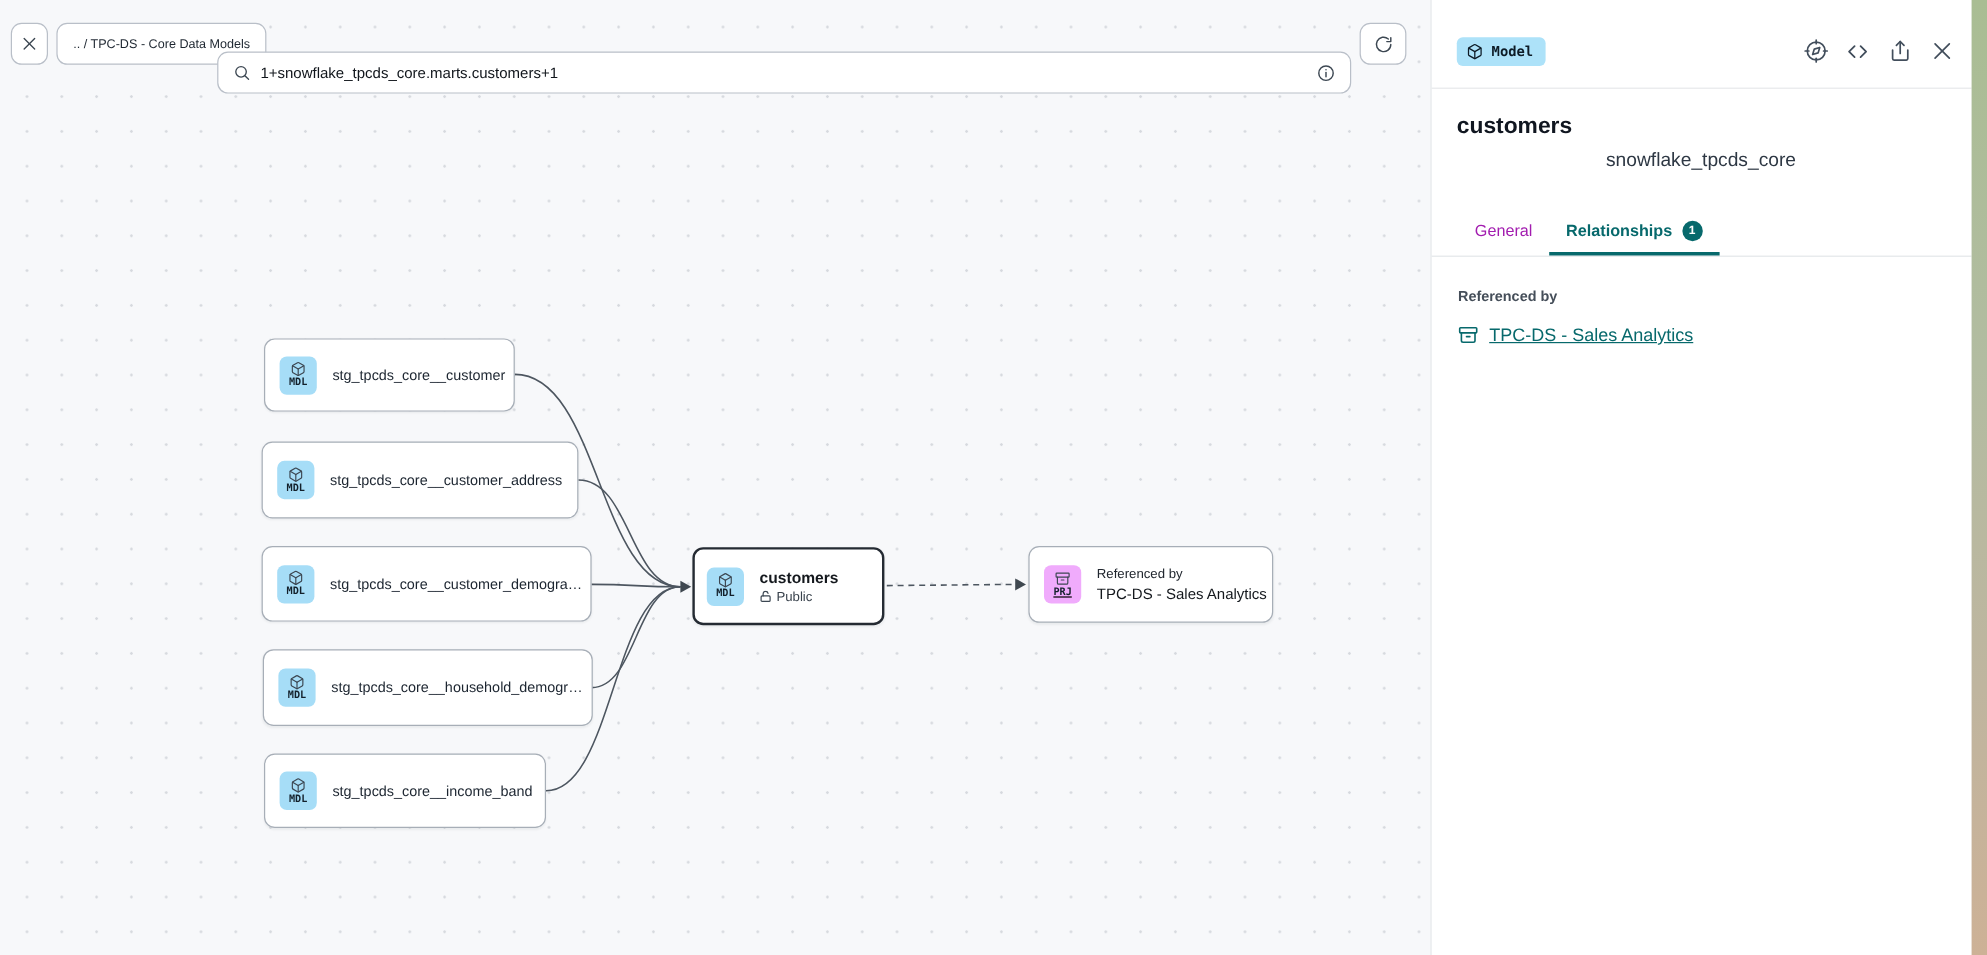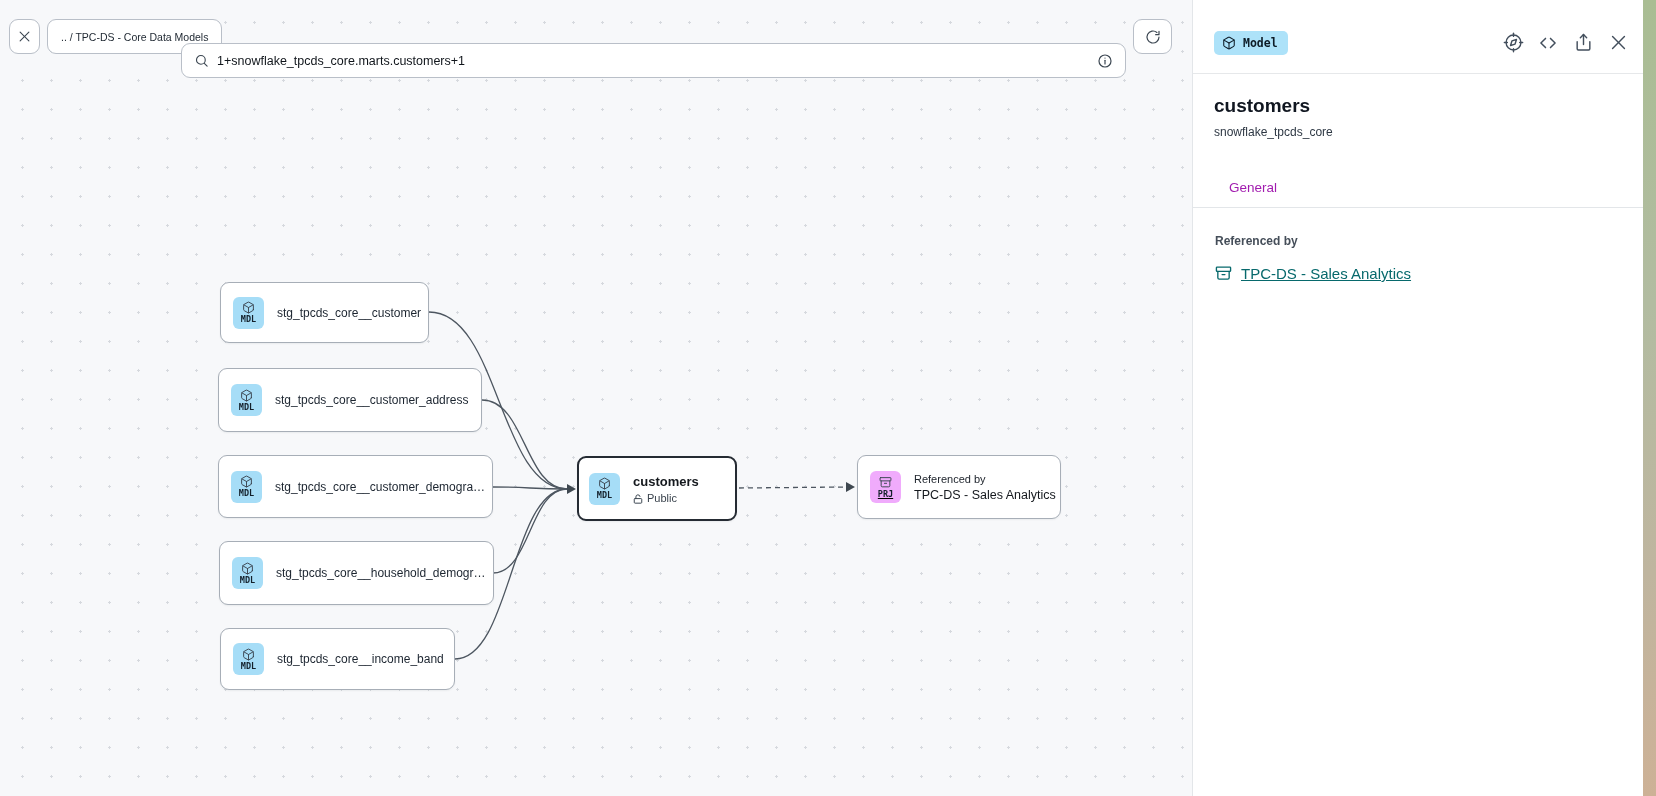--- a/index.html
+++ b/index.html
@@ -36,40 +36,40 @@
   .node.focus { border:2px solid #252b33; }
   .badge { width:31px; height:32px; border-radius:6px; display:flex;
     flex-direction:column; align-items:center; justify-content:center;
     flex:0 0 auto; }
   .badge.mdl { background:#a6ddf7;text-align:center; }
   .badge.prj { background:#f0abfc;text-decoration:underline; }
   .badge span { font-family:"DejaVu Sans Mono", monospace; font-size:8.5px;
     font-weight:bold; color:#13202b; line-height:1; margin-top:1px; }
   .node-col { display:flex; flex-direction:column; gap:3px; }
   .focus-title { font-size:13px; font-weight:bold; color:#14181d; }
-  .focus-sub { display:flex; align-items:flex-end; gap:4px; font-size:11px; color:#3a434d; }
+  .focus-sub { display:flex; align-items:flex-start; gap:4px; font-size:11px; color:#3a434d; }
   .dn-top { font-size:11px; color:#20262e; }
   .dn-label { font-size:12.5px; color:#14181d; }
   .edges { position:absolute; left:0; top:0; pointer-events:none; }
 
   
   .panel { position:absolute; left:1192px; top:0; width:451px; height:796px;
     background:#fff; border-left:1px solid #e3e6e9; }
   .panel-head { height:74px; border-bottom:1px solid #e6e8ea; display:flex;
     align-items:center; padding:12px 14px 0 21px; }
   .type-chip { display:inline-flex; align-items:center; gap:7px;
     background:#ade2f9; border-radius:5px; padding:5px 10px 5px 8px;
     font-family:"DejaVu Sans Mono", monospace; font-size:11.5px; font-weight:bold;
     color:#0d1b26; }
   .head-actions { margin-left:auto; display:flex; align-items:center; gap:13px; }
   .head-actions .abtn { width:22px; height:22px; display:flex; align-items:center;
     justify-content:center; cursor:pointer; }
   .panel-title-wrap { padding:21px 22px 0 21px; }
   .panel-title { font-size:19px; font-weight:bold; color:#101620; }
-  .panel-sub { font-size:12px; color:#2e3844; margin-top:8px; }
+  .panel-sub { font-size:16px; color:#2e3844; margin-top:8px;text-align:center; }
   .tabs { margin-top:29px; display:flex; border-bottom:1px solid #e3e6e9;
     padding-left:22px; }
   .tab { padding:12px 14px; font-size:13.5px; color:#a21caf; display:flex;
     align-items:center; gap:8px; cursor:pointer; }
   .tab.active { color:#07696c; font-weight:bold; box-shadow:inset 0 -3px 0 #07696c; }
   .tab-badge { width:17px; height:17px; border-radius:50%; background:#07696c;
     color:#fff; font-size:10px; font-weight:bold; display:flex; align-items:center;
     justify-content:center; }
   .panel-section { padding:26px 22px 0 22px; }
   .sec-heading { font-size:12px; font-weight:bold; color:#454e59; }
@@ -269,20 +269,24 @@
 
   <div class="panel-title-wrap">
     <div class="panel-title">customers</div>
     <div class="panel-sub">snowflake_tpcds_core</div>
   </div>
 
   <div class="tabs">
     <div class="tab">
       <span>General</span>
     </div>
+    <div class="tab active">
+      <span>Relationships</span>
+      <span class="tab-badge">1</span>
+    </div>
   </div>
 
   <div class="panel-section">
     <div class="sec-heading">Referenced by</div>
     <div class="ref-link">
       <svg class="ic" width="17" height="17" viewBox="0 0 24 24" style="stroke:#07696c;stroke-width:1.9;">
           <rect x="2" y="3" width="20" height="6" rx="1"></rect>
           <path d="M4 9v9a2 2 0 0 0 2 2h12a2 2 0 0 0 2-2V9"></path>
           <path d="M10 13.5h4"></path>
         </svg>

